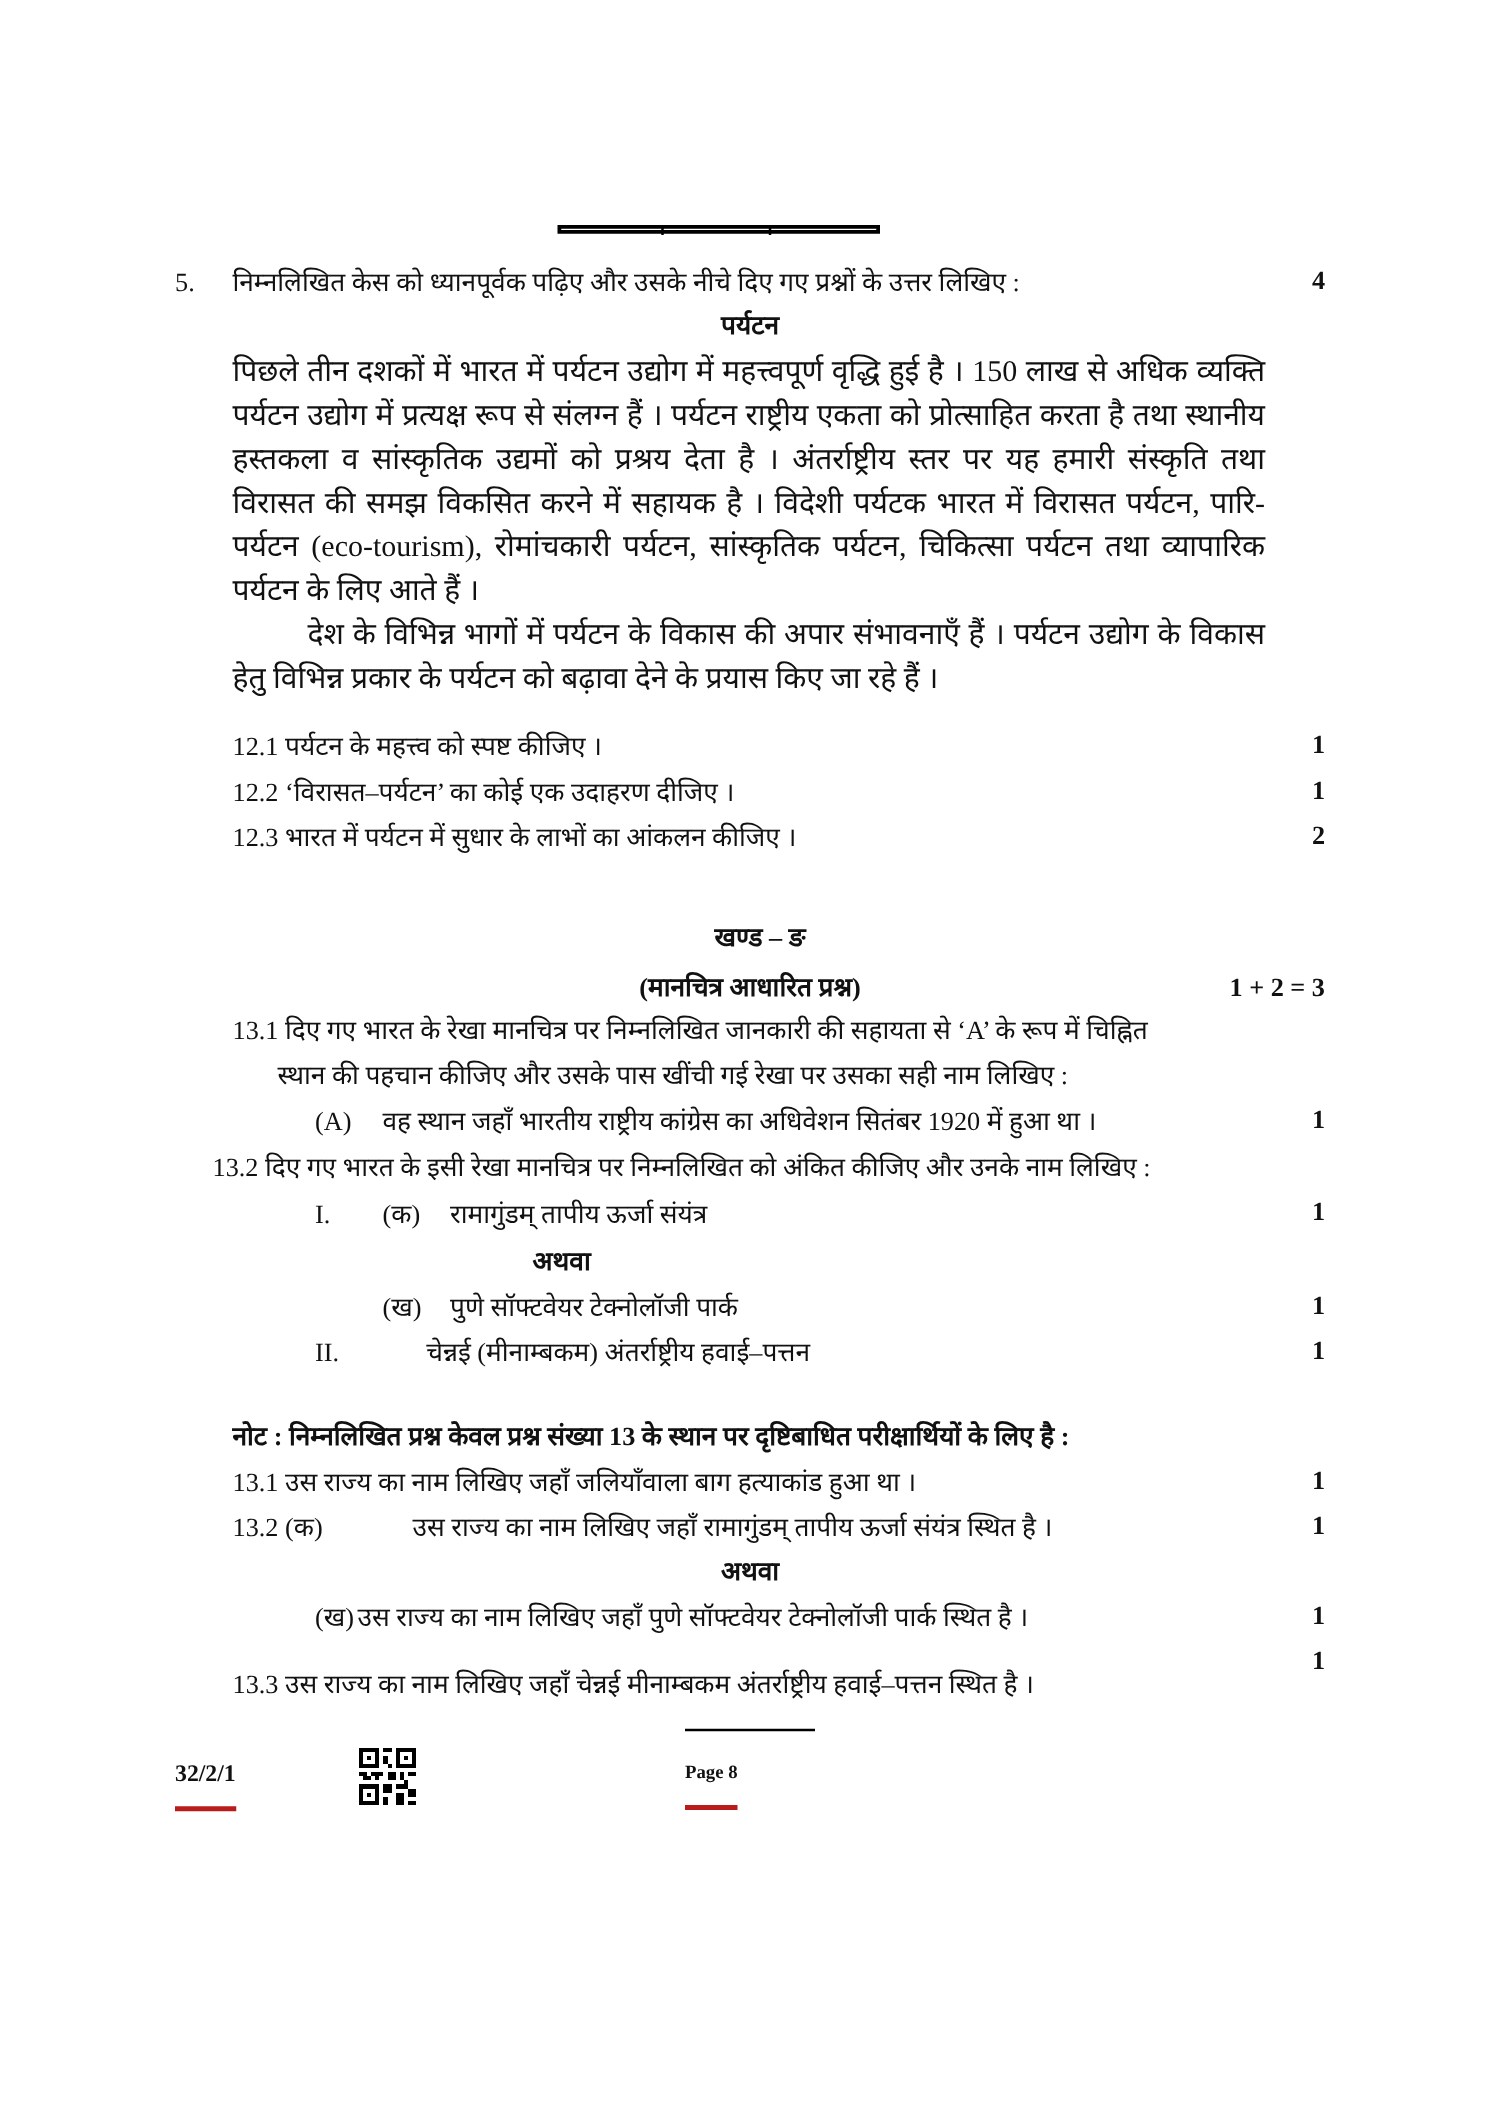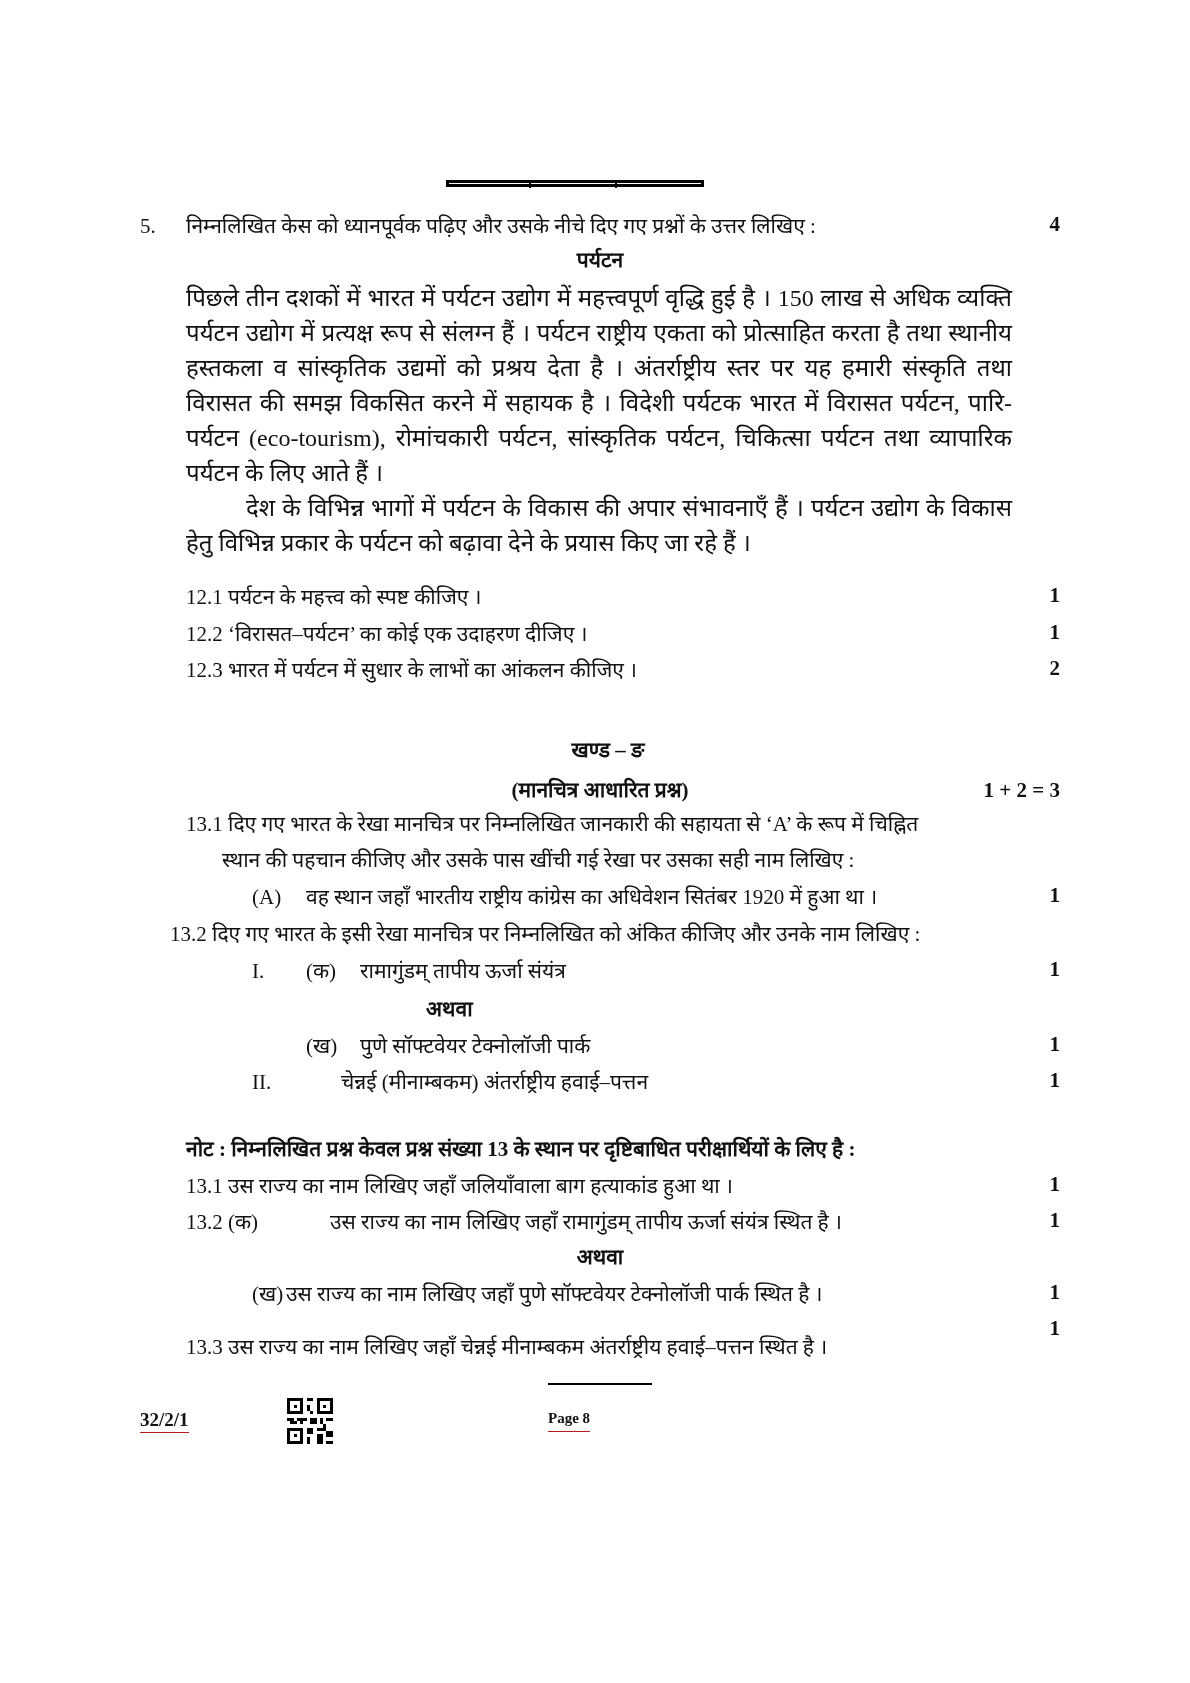--- a/index.html
+++ b/index.html
@@ -6,21 +6,21 @@
     body { width: 1190px; height: 1683px; position: relative; overflow: hidden;
            font-family: "Liberation Serif", "DejaVu Serif", serif; color: #111; }
     .abs { position: absolute; }
     .txt { font-size: 21px; line-height: 28px; white-space: nowrap; }
     .mark { position: absolute; left: 1040px; width: 20px; text-align: right; font-weight: bold; font-size: 21px; }
     .bold { font-weight: bold; }
     .para { position: absolute; left: 186px; width: 826px; font-size: 24px; line-height: 35px; text-align: justify; }
     .indent { text-indent: 60px; }
     .topbar { position: absolute; left: 446px; top: 180px; width: 258px; height: 7px; border: 3px solid #000; box-sizing: border-box; }
     .topbar .tick { position: absolute; top: -1px; width: 2px; height: 6px; background: #000; }
-    .footer-underline { border-bottom: 1px solid #b91c1c; padding-bottom: 0; }
+    .footer-underline { border-bottom: 4px solid #b91c1c; padding-bottom: 13px; }
     .qr { position: absolute; left: 287px; top: 1398px; width: 46px; height: 46px; }
   </style>
 </head>
 <body>
 
 <div class="topbar">
   <div class="tick" style="left:80px"></div>
   <div class="tick" style="left:166px"></div>
 </div>
 

